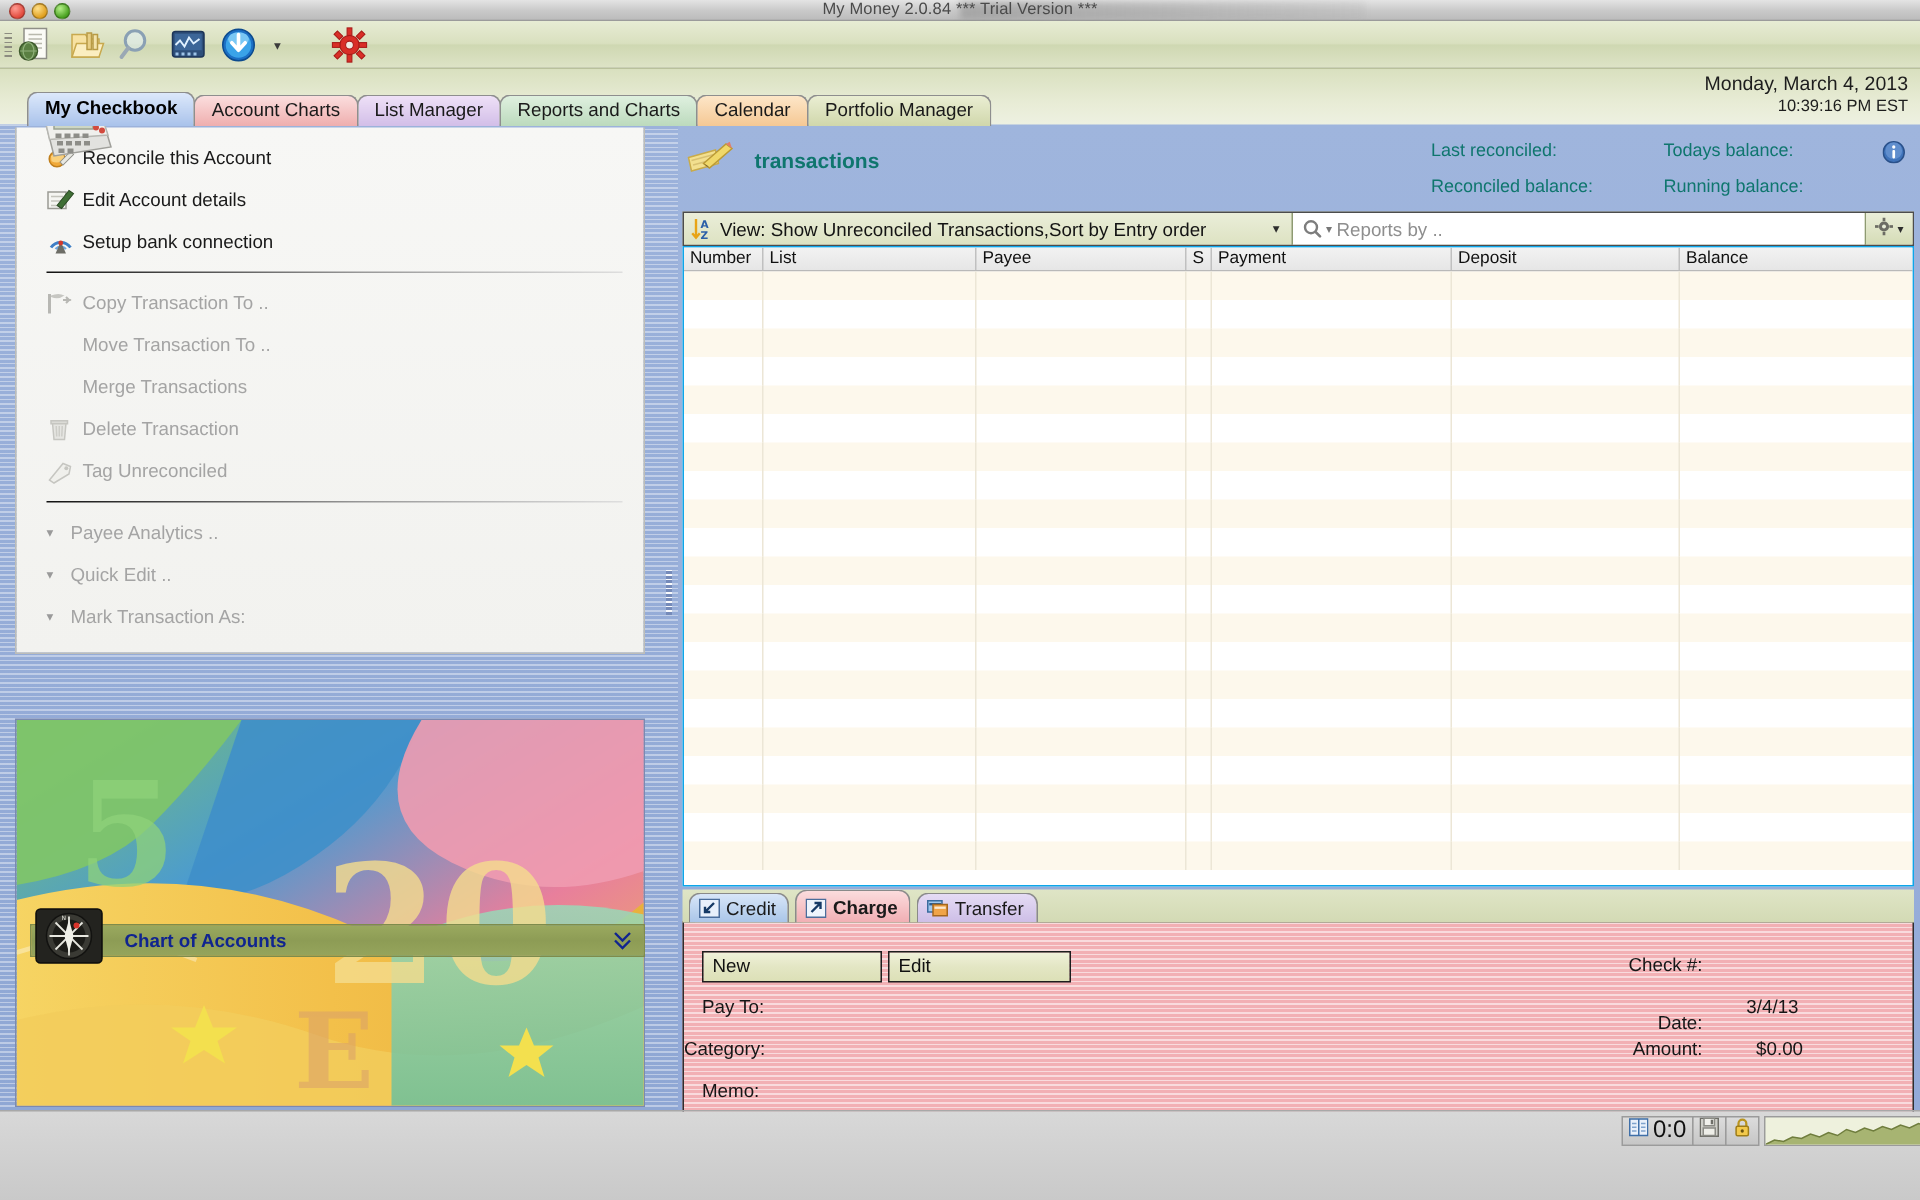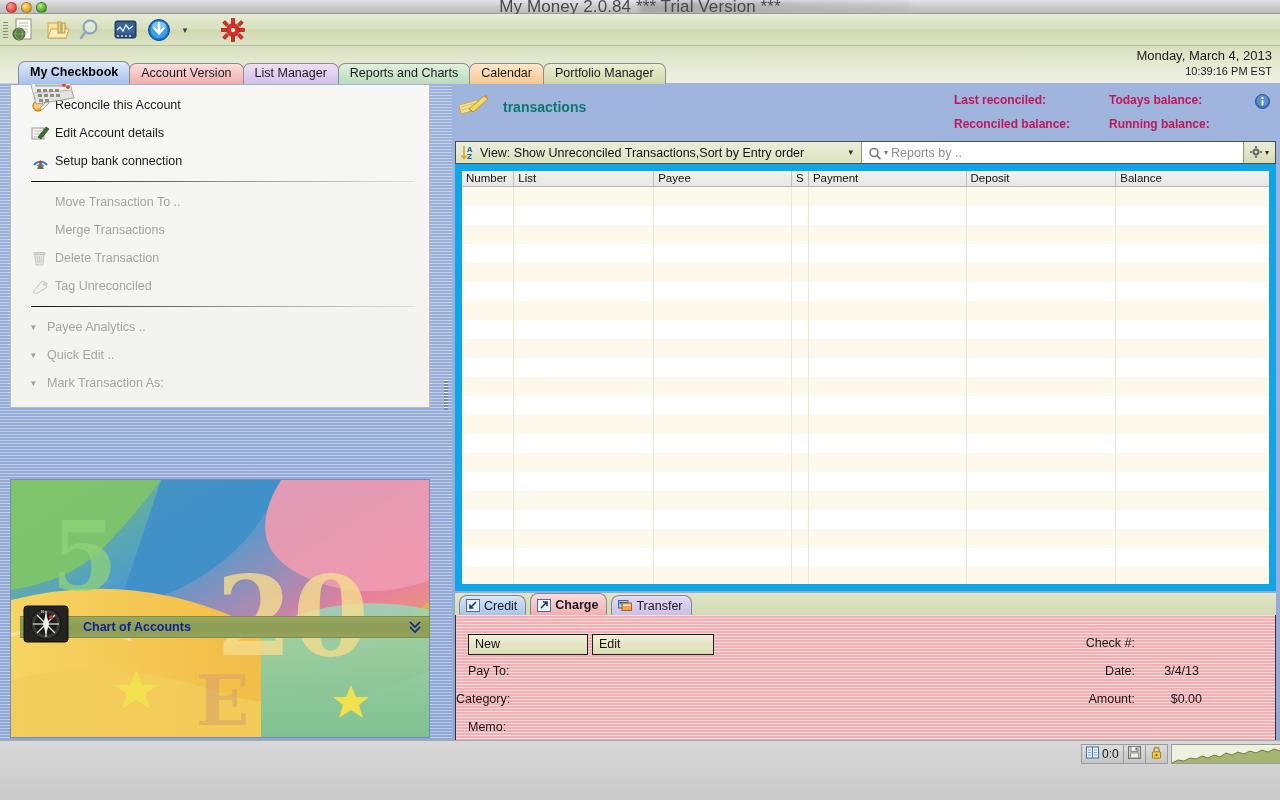--- a/index.html
+++ b/index.html
@@ -17,21 +17,21 @@
     background: linear-gradient(to bottom, #e4e4e4 0%, #c9c9c9 55%, #bcbcbc 100%);
     border-bottom: 1px solid #9b9b9b;
   }
   .traffic { position: absolute; top: 2px; left: 6px; display: flex; gap: 4px; }
   .tl-dot { width: 11px; height: 11px; border-radius: 50%; border: 1px solid rgba(0,0,0,.28); }
   .tl-red   { background: radial-gradient(circle at 35% 30%, #ff9d93, #e24b3e 70%); }
   .tl-amber { background: radial-gradient(circle at 35% 30%, #ffe08a, #e0a020 70%); }
   .tl-green { background: radial-gradient(circle at 35% 30%, #b6f08a, #4aa221 70%); }
   .win-title {
     position: absolute; top: 0px; left: 0; width: 1280px; text-align: center;
-    font-size: 17px; color: #4a4a4a; line-height: 13px; letter-spacing: .1px;
+    font-size: 11px; color: #4a4a4a; line-height: 13px; letter-spacing: .1px;
   }
   .title-shadow {
     position: absolute; top: 1px; left: 640px; width: 270px; height: 12px;
     background: linear-gradient(to right, rgba(140,140,140,.55), rgba(170,170,170,.2));
     filter: blur(2px);
   }
 
   
   .toolbar {
     position: absolute; top: 14px; left: 0; width: 1280px; height: 32px;
@@ -125,21 +125,21 @@
     position: absolute; left: 3px; top: 295px; width: 4px; height: 30px;
     background: repeating-linear-gradient(to bottom, rgba(255,255,255,.9) 0 1px, rgba(90,110,160,.55) 1px 3px);
   }
 
   
   .content { position: absolute; left: 452px; top: 85px; width: 828px; height: 653px; }
   .trans-head { position: absolute; left: 0; top: 0; width: 828px; height: 48px; }
   .pencil-icon { position: absolute; left: 5px; top: 8px; width: 32px; height: 26px; }
   .trans-title { position: absolute; left: 51px; top: 14px; font-size: 14px; font-weight: bold; color: #0f766e; }
   .bal-grid { position: absolute; right: 6px; top: 8px; width: 320px; }
-  .bal-cell { position: absolute; font-size: 12px; color: #be185d; white-space: nowrap; font-weight: bold; }
+  .bal-cell { position: absolute; font-size: 12px; color: #0f766e; white-space: nowrap; }
   .bal-r1 { top: 0; } .bal-r2 { top: 24px; }
   .bal-c1 { left: 0; } .bal-c2 { left: 155px; }
   .info-icon { position: absolute; right: 4px; top: 1px; width: 15px; height: 15px; cursor: pointer; }
 
   
   .viewbar {
     position: absolute; left: 3px; top: 56px; width: 821px; height: 23px;
     border: 1px solid #4c4c4c; display: flex; align-items: stretch;
     background: #e7ecd4;
   }
@@ -155,21 +155,21 @@
   .filter-caret { font-size: 8px; color: #777; margin-right: 3px; }
   .filter-ph { font-size: 12.5px; color: #8e8e8e; }
   .gear-seg {
     flex: 0 0 32px; background: linear-gradient(to bottom, #eaeed9, #d5dcb6);
     border-left: 1px solid #8e9a72; display: flex; align-items: center; justify-content: center; gap: 3px;
   }
 
   
   .table-wrap {
     position: absolute; left: 3px; top: 79px; width: 821px; height: 427px;
-    border: 7px solid #0ea5e9; background: #fff; overflow: hidden;
+    border: 1px solid #0ea5e9; background: #fff; overflow: hidden;
   }
   .thead { display: flex; height: 16px; background: linear-gradient(to bottom, #f2f2f2, #e6e6e6);
            border-bottom: 1px solid #b9b9b9; }
   .th { font-size: 11.5px; color: #111; padding-left: 4px; line-height: 15px;
         border-right: 1px solid #c0c0c0; overflow: hidden; cursor: pointer; }
   .tbody { position: relative; }
   .trow { height: 19px; display: flex; }
   .trow.odd  { background: #fdf8ec; }
   .trow.even { background: #ffffff; }
   .td { border-right: 1px solid #ece6d6; }
@@ -206,21 +206,21 @@
   .statusbar {
     position: absolute; top: 740px; left: 0; width: 1280px; height: 60px;
     background: linear-gradient(to bottom, #d8d8d8, #c9c9c9);
     border-top: 1px solid #a8a8a8;
   }
   .status-grp { position: absolute; top: 3px; display: flex; align-items: center; }
   .sbtn {
     height: 20px; border: 1px solid #9b9b9b; background: linear-gradient(to bottom, #dcdcdc, #c6c6c6);
     display: flex; align-items: center; padding: 0 4px; gap: 3px; margin-left: -1px; cursor: pointer;
   }
-  .sbtn-text { font-size: 12px; color: #111; }
+  .sbtn-text { font-size: 16px; color: #111; }
   .sparkbox { width: 116px; height: 20px; border: 1px solid #9b9b9b; background: #e9ecd8;
               margin-left: 3px; overflow: hidden; position: relative; }
 </style>
 </head>
 <body>
 
 <div id="app">
 
   <div class="titlebar">
     <div class="traffic">
@@ -308,21 +308,21 @@
   <div class="datestrip">
     <div class="date-line1">Monday, March 4, 2013</div>
     <div class="date-line2">10:39:16 PM EST</div>
   </div>
 
   <div class="tabstrip">
     <div class="tab active" style="background:linear-gradient(to bottom,#dce8fb,#a9c2ea);">
       <span>My Checkbook</span>
     </div>
     <div class="tab" style="background:linear-gradient(to bottom,#fbdede,#efaeae);">
-      <span>Account Version</span>
+      <span>Account Charts</span>
     </div>
     <div class="tab" style="background:linear-gradient(to bottom,#eee0f7,#d2bee8);">
       <span>List Manager</span>
     </div>
     <div class="tab" style="background:linear-gradient(to bottom,#dff0df,#bcdabd);">
       <span>Reports and Charts</span>
     </div>
     <div class="tab" style="background:linear-gradient(to bottom,#fde6c8,#f5c894);">
       <span>Calendar</span>
     </div>
@@ -398,20 +398,30 @@
               <path d="M6 13 A5 5 0 0 1 13 13" fill="none" stroke="#6ea6df" stroke-width="1.6"></path>
               <path d="M9.5 8 L6 16 H13 Z" fill="#6d6d66"></path>
               <circle cx="9.5" cy="9" r="1.6" fill="#d03a2e"></circle>
             </svg>
           </span>
           <span>Setup bank connection</span>
         </div>
 
         <div class="tool-sep"></div>
 
+        <div class="tool-row disabled">
+          <span class="tool-ico">
+            <svg width="19" height="17" viewBox="0 0 19 17" opacity=".45">
+              <path d="M2 2 L2 15" stroke="#6d6d66" stroke-width="2"></path>
+              <path d="M3 3 q5 -2 9 0 q-4 3 -9 1z" fill="#8f8f88"></path>
+              <path d="M11 6 h4 l-2 -2 M11 6 h4 l-2 2" stroke="#6d6d66" stroke-width="1.4" fill="none"></path>
+            </svg>
+          </span>
+          <span>Copy Transaction To ..</span>
+        </div>
 
         <div class="tool-row disabled">
           <span class="tool-ico"></span>
           <span>Move Transaction To ..</span>
         </div>
 
         <div class="tool-row disabled">
           <span class="tool-ico"></span>
           <span>Merge Transactions</span>
         </div>
@@ -834,21 +844,21 @@
 
     <div class="formpanel">
       <div class="btn" style="left:12px; top:19px; width:120px;">New</div>
       <div class="btn" style="left:136px; top:19px; width:122px;">Edit</div>
 
       <div class="flabel" style="left:12px; top:49px;">Pay To:</div>
       <div class="flabel" style="left:0; top:77px;">Category:</div>
       <div class="flabel" style="left:12px; top:105px;">Memo:</div>
 
       <div class="flabel" style="right:140px; top:21px;">Check #:</div>
-      <div class="flabel" style="right:140px; top:49px;">Date:</div>
+      <div class="flabel" style="right:140px; top:60px;">Date:</div>
       <div class="fval" style="right:76px; top:49px;">3/4/13</div>
       <div class="flabel" style="right:140px; top:77px;">Amount:</div>
       <div class="fval" style="right:73px; top:77px;">$0.00</div>
       <div class="flabel" style="right:140px; top:135px;">Tags:</div>
 
       <div class="cbox" style="left:145px; top:137px;"></div>
       <div class="flabel" style="left:163px; top:136px;">Reimbursable</div>
     </div>
   </div>
 

